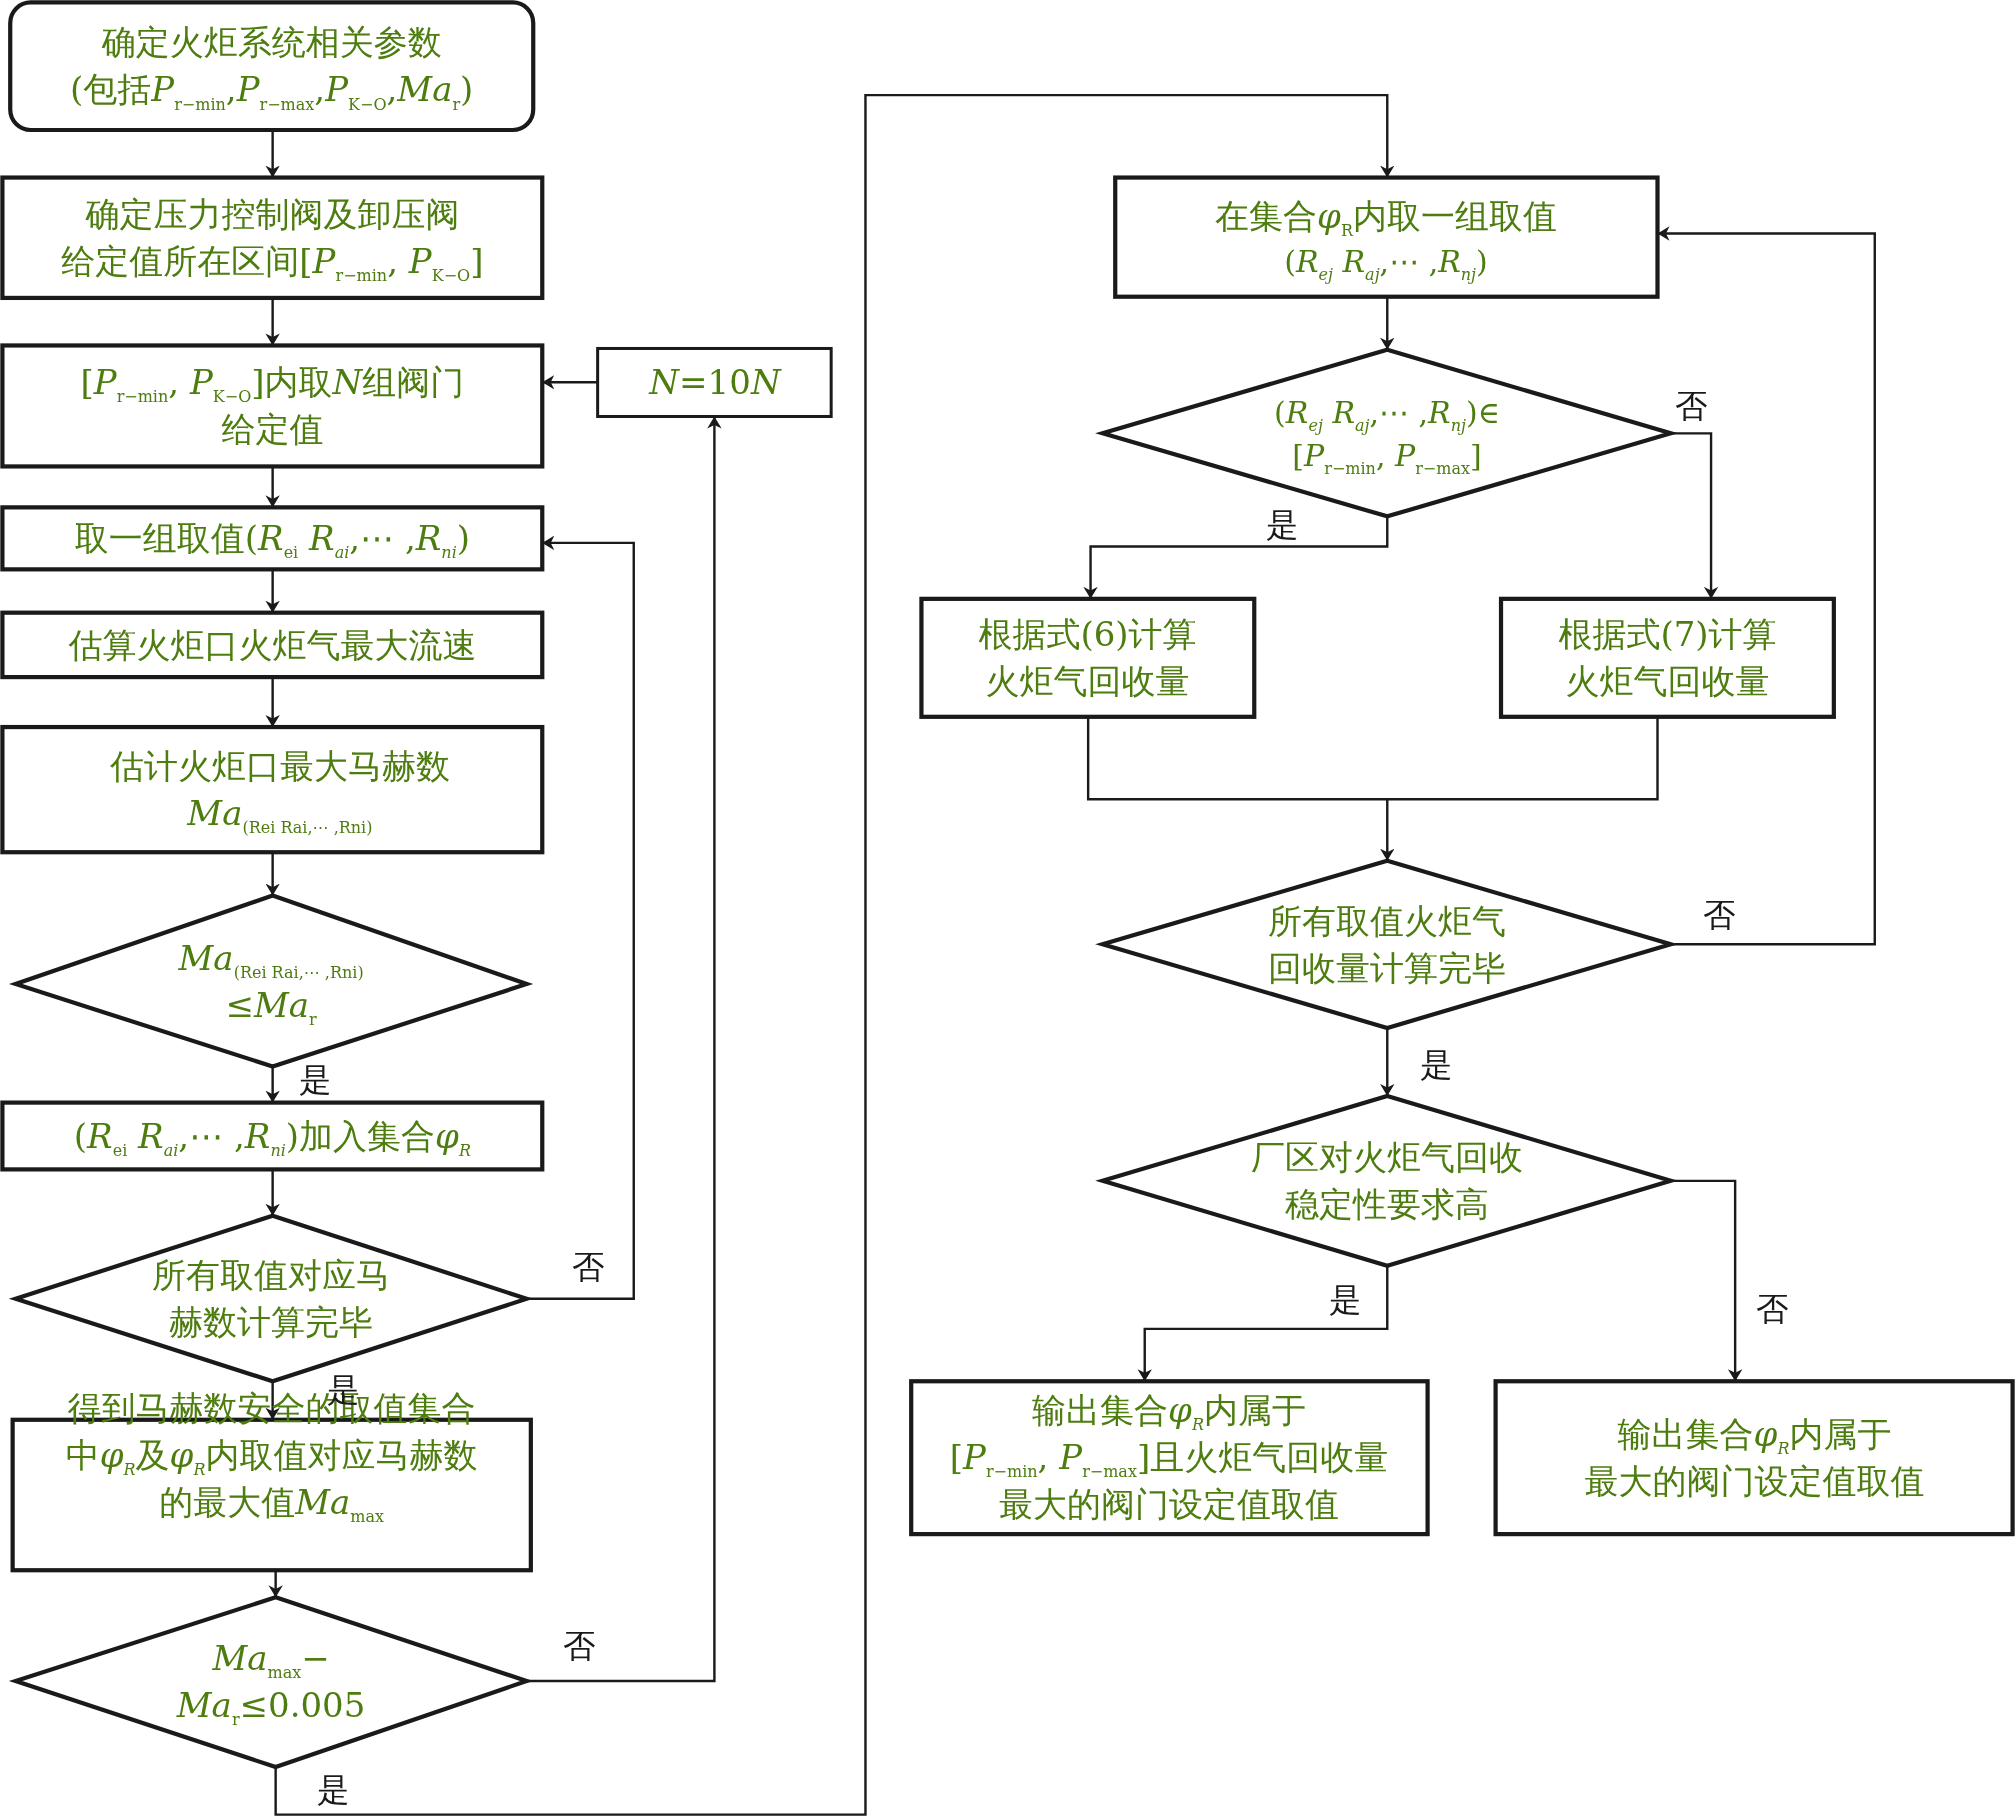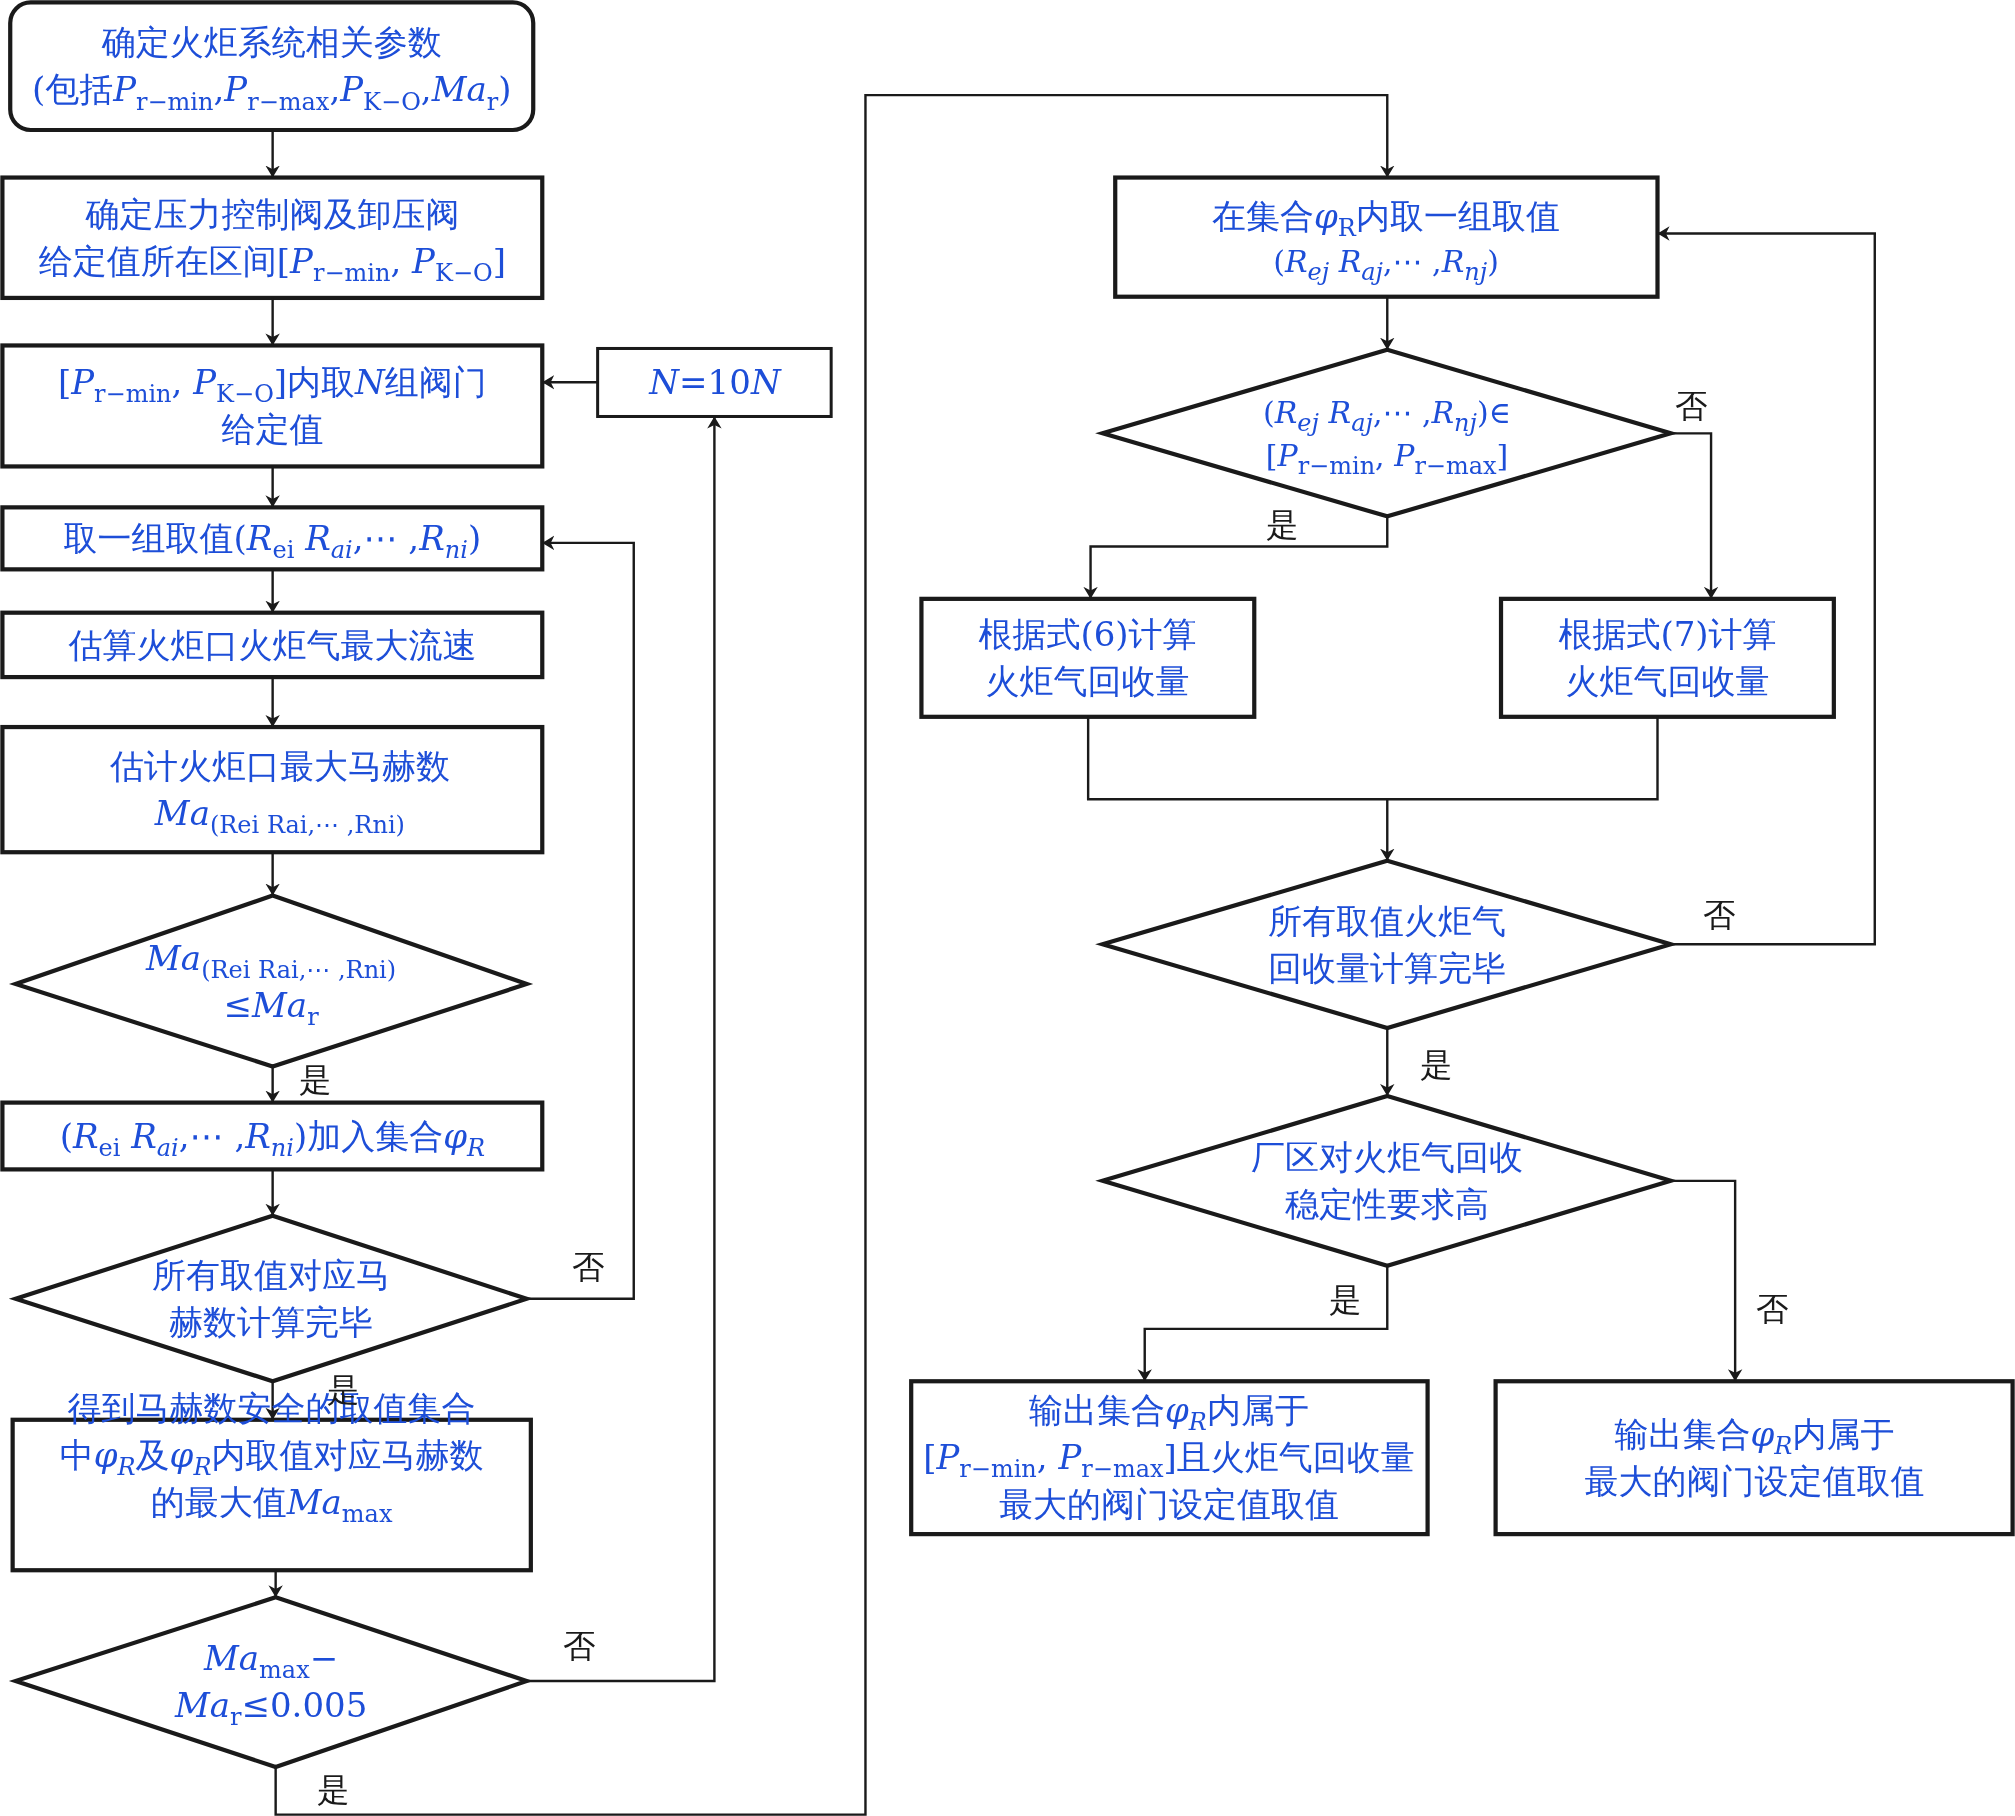--- a/index.html
+++ b/index.html
@@ -3,28 +3,28 @@
 <meta charset="utf-8">
 <style>
   html, body { margin: 0; padding: 0; background: #ffffff; }
   body { width: 2015px; height: 1817px; position: relative; overflow: hidden; }
   #canvas { position: absolute; left: 0; top: 0; width: 2015px; height: 1817px; }
   .node-text {
     position: absolute;
     display: flex; flex-direction: column; align-items: center; justify-content: center;
     text-align: center;
     font-family: "DejaVu Serif", "Liberation Serif", serif;
-    color: #1d4ed8;
+    color: #4d7c0f;
     font-size: 34px;
     line-height: 47px;
     box-sizing: border-box;
   }
   .node-text .line { white-space: nowrap; }
   .node-text i { font-style: italic; }
-  .node-text sub { font-size: 24px; vertical-align: -8.4px; line-height: 0; font-style: normal; margin-top: 47px; }
+  .node-text sub { font-size: 16px; vertical-align: -8.4px; line-height: 0; font-style: normal; margin-top: 47px; }
   .node-text sub i { }
   .lbl {
     position: absolute;
     font-family: "DejaVu Serif", "Liberation Serif", serif;
     font-size: 32.5px; color: #1a1a1a; line-height: 36px;
   }
   .small { font-size: 30px; line-height: 43px; }
 </style>
 </head>
 <body>

